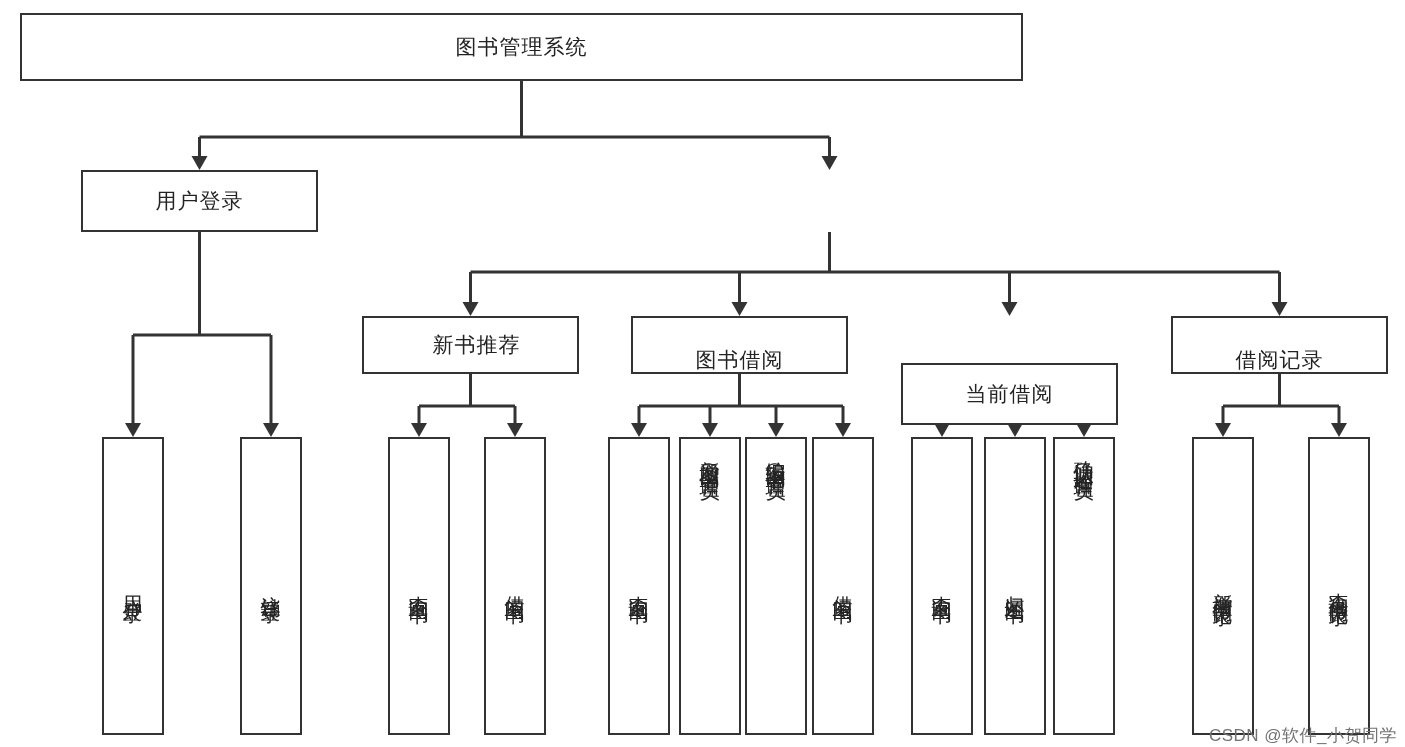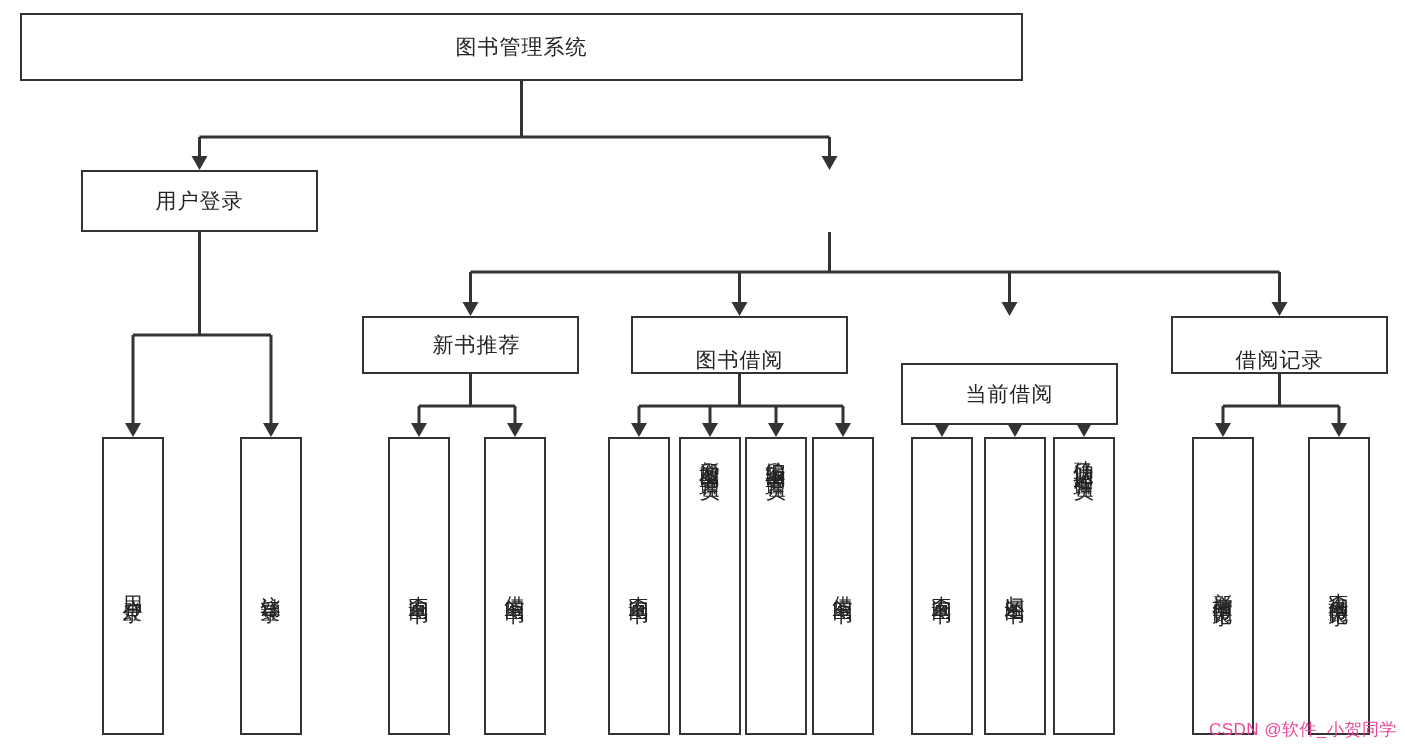--- a/index.html
+++ b/index.html
@@ -59,23 +59,23 @@
     white-space: nowrap;
   }
   
   .node.vert.mid {
     align-items: center;
     padding-top: 0;
   }
   .watermark {
     position: absolute;
     right: 8px;
-    bottom: 6px;
+    bottom: 0;
     font-size: 17px;
-    color: #ec4899;
+    color: #737373;
     letter-spacing: 0.5px;
     white-space: nowrap;
     z-index: 5;
     font-family: "Liberation Sans", "DejaVu Sans", sans-serif;
   }
 </style>
 </head>
 <body>
 
 <div id="canvas">

